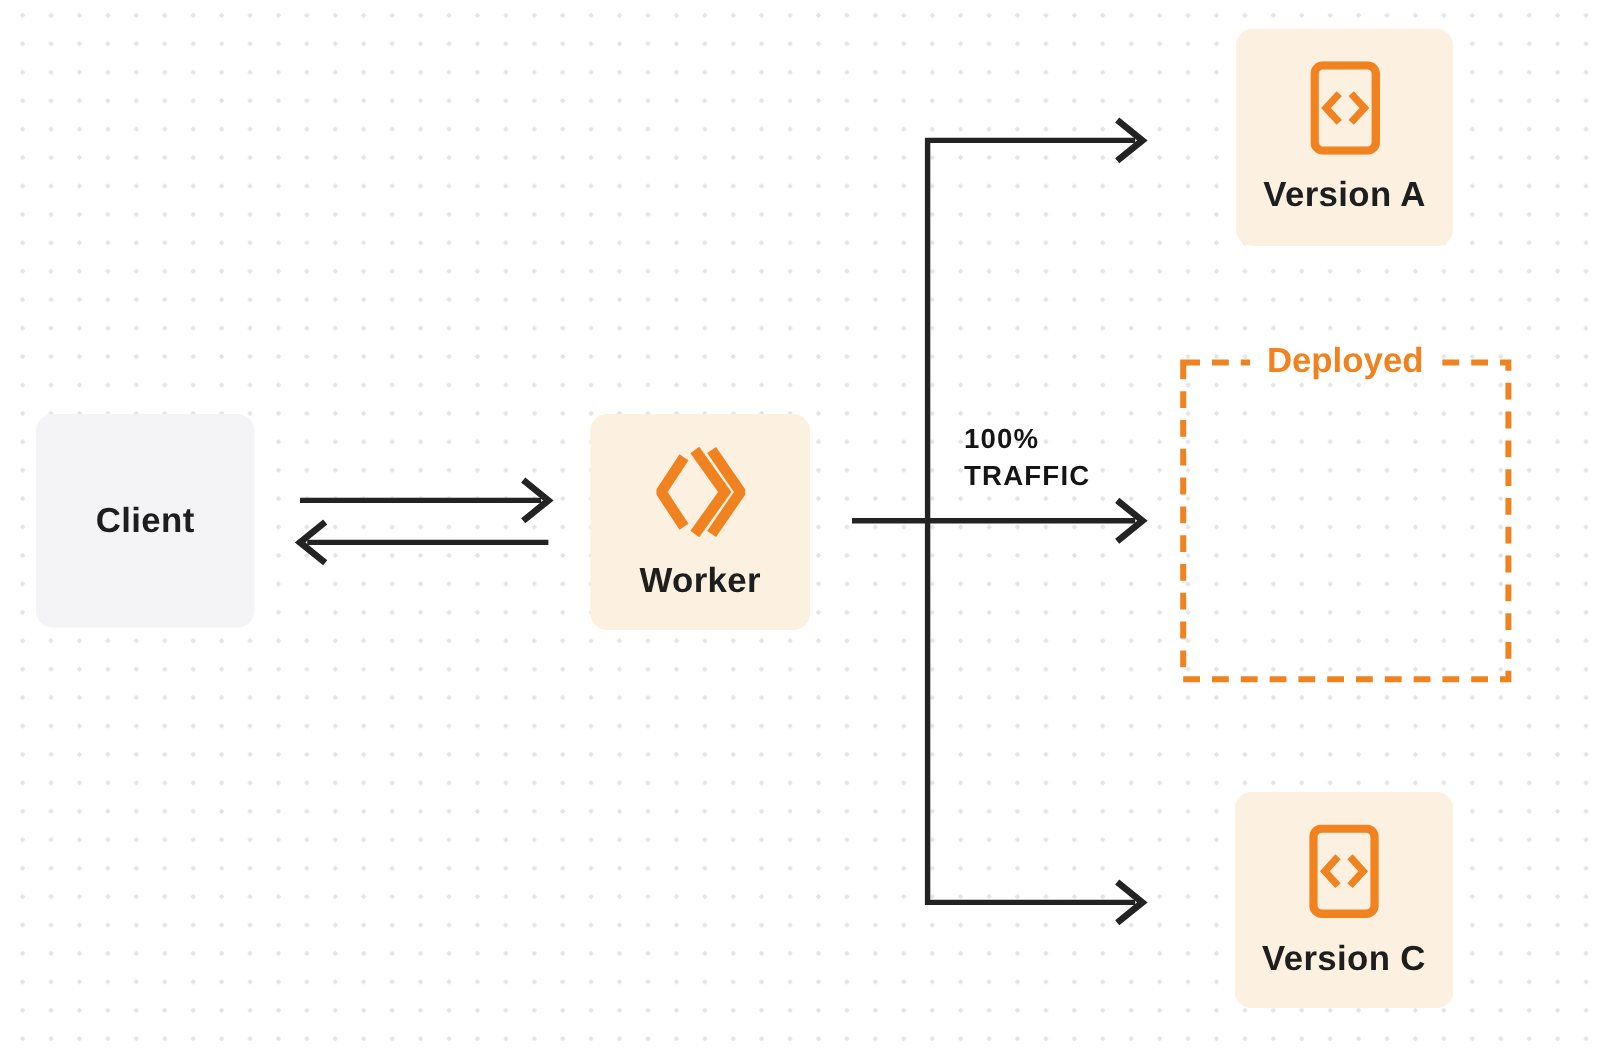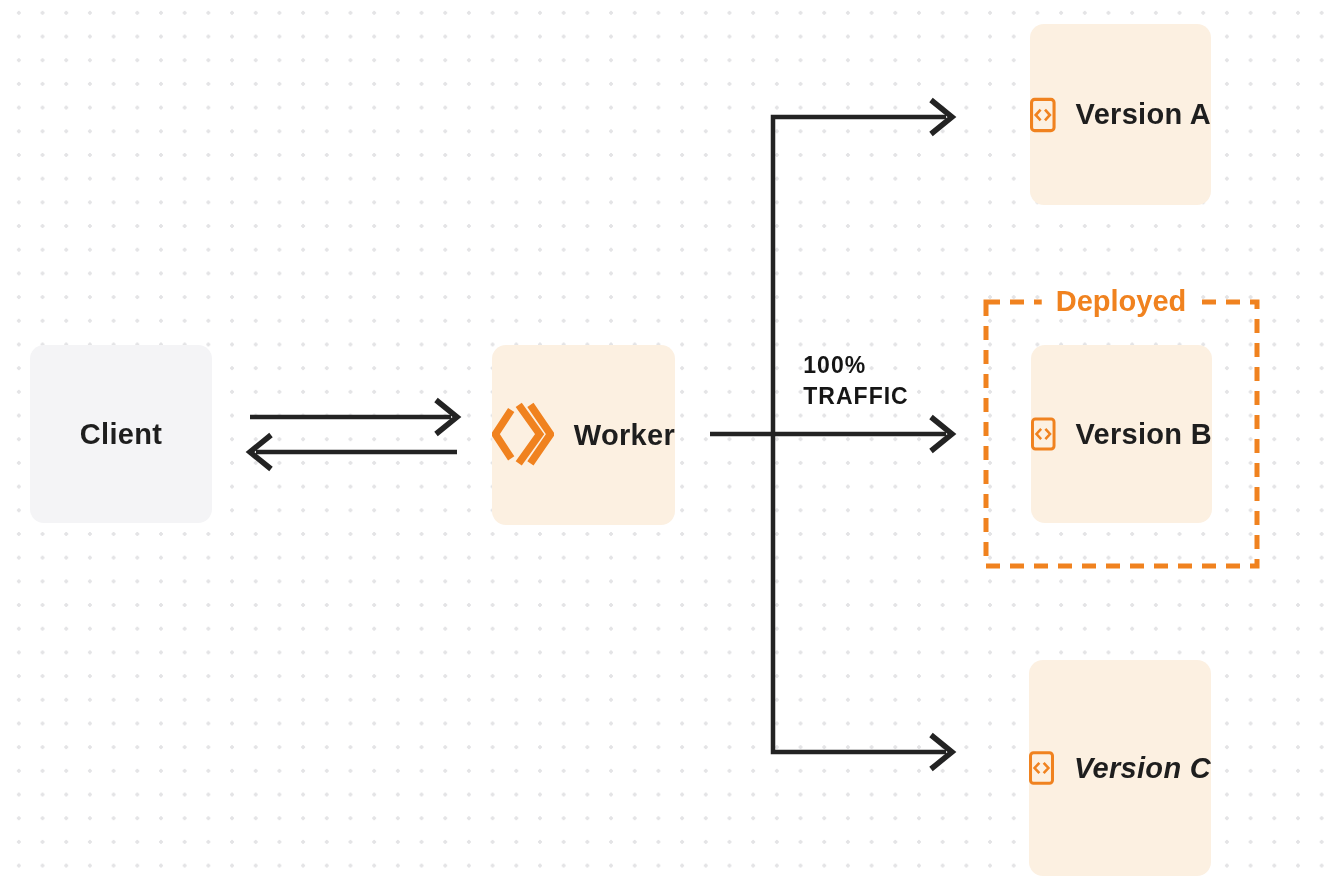--- a/index.html
+++ b/index.html
@@ -13,21 +13,21 @@
     font-family:"Liberation Sans",sans-serif;
     overflow:hidden;
   }
   .overlay{position:absolute;left:0;top:0;width:1338px;height:878px;}
   .overlay .line{stroke:#232323;stroke-width:4.5;fill:none;}
   .overlay .head{stroke:#232323;stroke-width:5.5;fill:none;stroke-linejoin:miter;}
   .overlay .deploy-rect{stroke:#F0821F;stroke-width:5;fill:none;stroke-dasharray:14 10;}
   .node{
     position:absolute;
     border-radius:14px;
-    display:flex;flex-direction:row;
+    display:flex;flex-direction:column;
     align-items:center;justify-content:center;
     gap:20px;
   }
   .node.gray{background:#F4F4F6;}
   .node.cream{background:#FCF0E1;}
   .node .label{
     font-size:29px;font-weight:700;color:#1E1E1E;letter-spacing:.3px;
     line-height:1;white-space:nowrap;
   }
   .icon-svg{display:block;}
@@ -84,30 +84,22 @@
 
   <div class="node cream" style="left:1030px;top:24px;width:181px;height:181px;">
     <svg class="icon-svg" width="58" height="78" viewBox="0 0 58 78" xmlns="http://www.w3.org/2000/svg">
       <rect class="stroke" stroke-width="7" x="3.5" y="3.5" width="51" height="71" rx="7"></rect>
       <path class="stroke" stroke-width="6" d="M24 27 L13 39 L24 51"></path>
       <path class="stroke" stroke-width="6" d="M34 27 L45 39 L34 51"></path>
     </svg>
     <div class="label">Version A</div>
   </div>
 
-  <div class="node cream" style="left:1031px;top:345px;width:181px;height:178px;">
-    <svg class="icon-svg" width="58" height="78" viewBox="0 0 58 78" xmlns="http://www.w3.org/2000/svg">
-      <rect class="stroke" stroke-width="7" x="3.5" y="3.5" width="51" height="71" rx="7"></rect>
-      <path class="stroke" stroke-width="6" d="M24 27 L13 39 L24 51"></path>
-      <path class="stroke" stroke-width="6" d="M34 27 L45 39 L34 51"></path>
-    </svg>
-    <div class="label">Version B</div>
-  </div>
 
-  <div class="node cream" style="left:1029px;top:660px;width:182px;height:216px;font-style:italic;">
+  <div class="node cream" style="left:1029px;top:660px;width:182px;height:180px;">
     <svg class="icon-svg" width="58" height="78" viewBox="0 0 58 78" xmlns="http://www.w3.org/2000/svg">
       <rect class="stroke" stroke-width="7" x="3.5" y="3.5" width="51" height="71" rx="7"></rect>
       <path class="stroke" stroke-width="6" d="M24 27 L13 39 L24 51"></path>
       <path class="stroke" stroke-width="6" d="M34 27 L45 39 L34 51"></path>
     </svg>
     <div class="label">Version C</div>
   </div>
 
   <div class="traffic-label">
     <div>100%</div>

